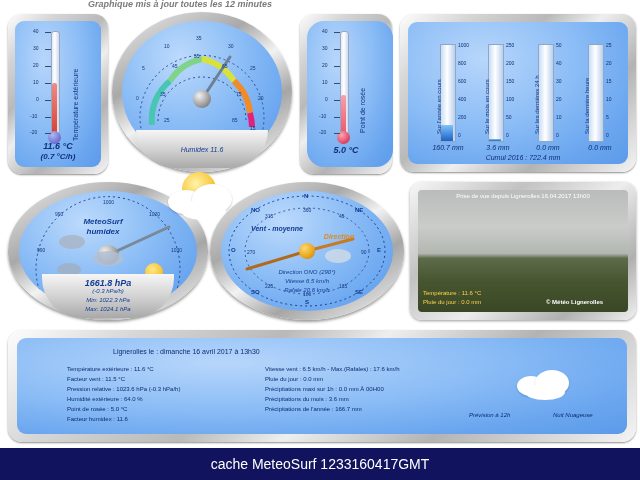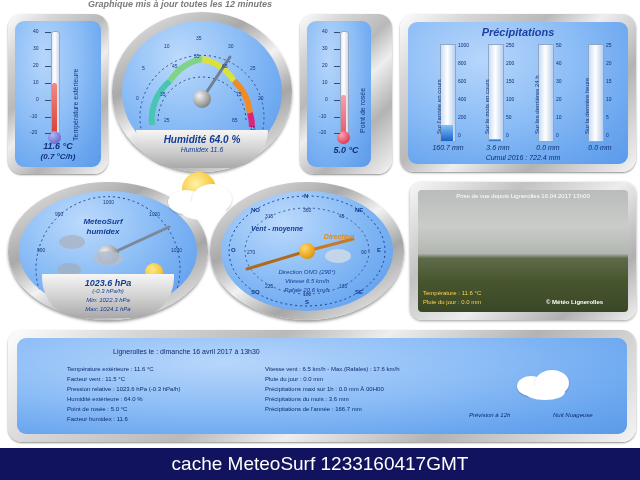--- a/index.html
+++ b/index.html
@@ -62,21 +62,21 @@
   .camtxt{position:absolute;font-size:6px;white-space:nowrap;}
 
   
   #info-face{position:absolute;}
   .iline{position:absolute;font-size:6px;color:#0d2c70;white-space:nowrap;}
   .ftxt{position:absolute;font-size:6px;font-style:italic;color:#0d2c70;white-space:nowrap;}
 
   
   #footer{position:absolute;left:0;bottom:0;width:640px;height:32px;background:#11135e;}
   #footer-text{position:absolute;left:0;top:0;width:640px;line-height:32px;text-align:center;
-    color:#ffffff;font-size:19px;font-family:"Liberation Sans",sans-serif;}
+    color:#ffffff;font-size:14px;font-family:"Liberation Sans",sans-serif;}
 
   
   .cloud{position:absolute;border-radius:50%;background:#ffffff;}
 </style>
 </head>
 <body>
 
 <div id="stage">
 
   <div class="hdr" id="hdr-left">Graphique mis à jour toutes les 12 minutes</div>
@@ -130,26 +130,25 @@
       <div class="degnum" style="left:72px;top:32px;">55</div>
       <div class="degnum" style="left:100px;top:42px;">65</div>
       <div class="degnum" style="left:50px;top:42px;">45</div>
       <div class="degnum" style="left:114px;top:70px;">75</div>
       <div class="degnum" style="left:38px;top:70px;">35</div>
       <div class="degnum" style="left:110px;top:96px;">85</div>
       <div class="degnum" style="left:42px;top:96px;">25</div>
       <div class="degnum" style="left:76px;top:110px;">95</div>
     </div>
     <div class="plate" style="left:24px;top:118px;width:132px;height:38px;"></div>
-    <div class="dialtxt" style="left:24px;top:122px;width:132px;font-size:10px;">Humidité 64.0 %</div>
     <div class="dialtxt" style="left:24px;top:134px;width:132px;font-size:7px;font-weight:normal;">Humidex 11.6</div>
   </div>
 
   <div class="bezel" style="left:300px;top:14px;width:92px;height:160px;">
-    <div class="face" style="left:7px;top:7px;width:64px;height:146px;">
+    <div class="face" style="left:7px;top:7px;width:86px;height:146px;border-radius:17px;">
       <div class="thermo-tube" style="left:33px;top:10px;height:106px;"></div>
       <div class="thermo-merc" style="left:34px;top:74px;height:42px;background:linear-gradient(180deg,#f7a0ad,#e8536a);"></div>
       <div class="thermo-bulb" style="left:30px;top:110px;background:radial-gradient(circle at 35% 30%,#f7a8b4,#e0415c 70%,#b72b45);"></div>
       <div class="tick" style="left:27px;top:11px;width:6px;"></div>
       <div class="tick" style="left:27px;top:28px;width:6px;"></div>
       <div class="tick" style="left:27px;top:45px;width:6px;"></div>
       <div class="tick" style="left:27px;top:62px;width:6px;"></div>
       <div class="tick" style="left:27px;top:79px;width:6px;"></div>
       <div class="tick" style="left:27px;top:96px;width:6px;"></div>
       <div class="tick" style="left:27px;top:112px;width:6px;"></div>
@@ -160,21 +159,20 @@
       <div class="tnum" style="left:18px;top:75px;">0</div>
       <div class="tnum" style="left:12px;top:92px;">-10</div>
       <div class="tnum" style="left:12px;top:108px;">-20</div>
       <div class="vlabel" style="left:52px;top:112px;">Point de rosée</div>
       <div class="readout" style="left:0;top:124px;width:78px;font-size:9px;">5.0 °C</div>
     </div>
   </div>
 
   <div class="bezel" style="left:400px;top:14px;width:236px;height:158px;">
     <div class="face" style="left:8px;top:8px;width:220px;height:142px;">
-      <div style="position:absolute;left:0;top:4px;width:220px;text-align:center;font-style:italic;font-weight:bold;font-size:11px;color:#1c3fa0;">Précipitations</div>
 
       <div class="prbar" style="left:32px;top:22px;height:96px;">
         <div class="prfill" style="height:17%;"></div>
       </div>
       <div class="vlabel" style="left:28px;top:112px;font-size:6px;">Sur l'année en cours</div>
       <div class="prnum" style="left:50px;top:20px;">1000</div>
       <div class="prnum" style="left:50px;top:38px;">800</div>
       <div class="prnum" style="left:50px;top:56px;">600</div>
       <div class="prnum" style="left:50px;top:74px;">400</div>
       <div class="prnum" style="left:50px;top:92px;">200</div>
@@ -236,21 +234,21 @@
       <div class="degnum" style="left:18px;top:56px;">990</div>
       <div class="degnum" style="left:34px;top:92px;">985</div>
       <div class="dialtxt" style="left:44px;top:26px;width:80px;">MeteoSurf</div>
       <div class="dialtxt" style="left:44px;top:36px;width:80px;">humidex</div>
       <div class="cloud" style="left:40px;top:44px;width:26px;height:14px;opacity:.9;background:#a9b6c9;"></div>
       <div class="cloud" style="left:38px;top:72px;width:24px;height:13px;opacity:.9;background:#9fb0c6;"></div>
       <div class="cloud" style="left:74px;top:60px;width:30px;height:15px;opacity:.85;background:#b2c0d2;"></div>
       <div style="position:absolute;left:126px;top:72px;width:18px;height:18px;border-radius:50%;background:radial-gradient(circle at 40% 35%,#ffe98a,#f6c132 65%,#e9a417);"></div>
     </div>
     <div class="plate" style="left:34px;top:92px;width:132px;height:44px;"></div>
-    <div class="dialtxt" style="left:34px;top:96px;width:132px;font-size:9px;">1023.6 hPa</div>
+    <div class="dialtxt" style="left:34px;top:96px;width:132px;font-size:9px;">1661.8 hPa</div>
     <div class="dialtxt" style="left:34px;top:106px;width:132px;font-size:6px;font-weight:normal;">(-0.3 hPa/h)</div>
     <div class="dialtxt" style="left:34px;top:115px;width:132px;font-size:6px;font-weight:normal;">Min: 1022.3 hPa</div>
     <div class="dialtxt" style="left:34px;top:124px;width:132px;font-size:6px;font-weight:normal;">Max: 1024.1 hPa</div>
   </div>
 
   <div class="ovalbez" style="left:210px;top:182px;width:194px;height:138px;">
     <div class="ovalface" style="left:11px;top:9px;width:172px;height:120px;">
       <svg width="172" height="120" style="position:absolute;left:0;top:0;">
         <ellipse cx="86" cy="60" rx="78" ry="55" fill="none" stroke="#1e3f8e" stroke-width="1" stroke-dasharray="2,3"></ellipse>
         <ellipse cx="86" cy="60" rx="62" ry="43" fill="none" stroke="#1e3f8e" stroke-width="0.8" stroke-dasharray="2,3"></ellipse>

